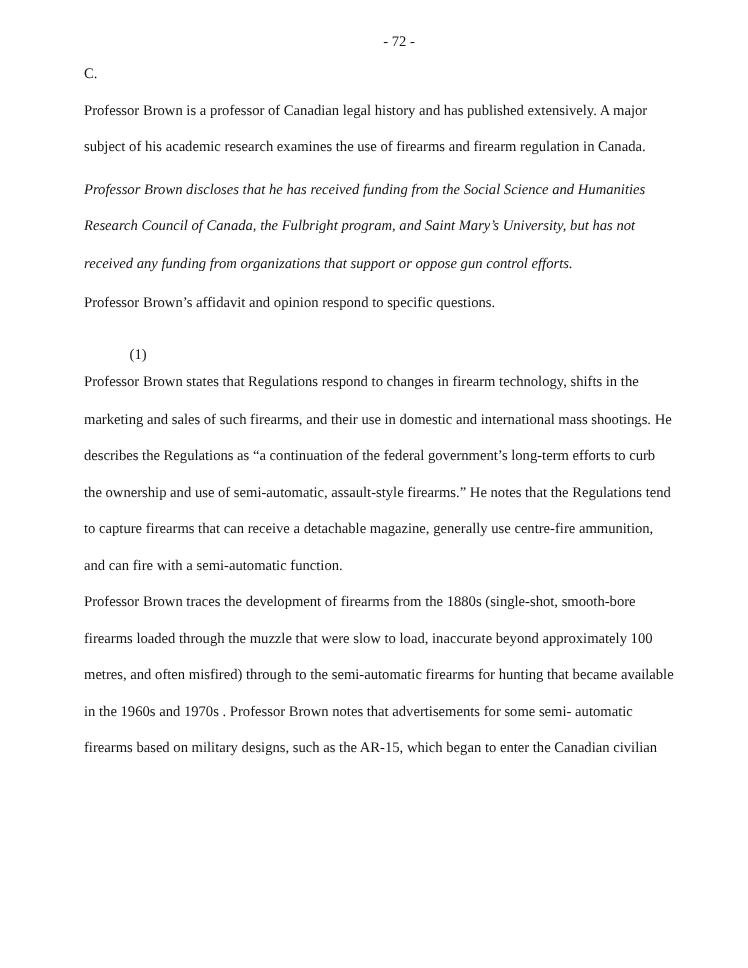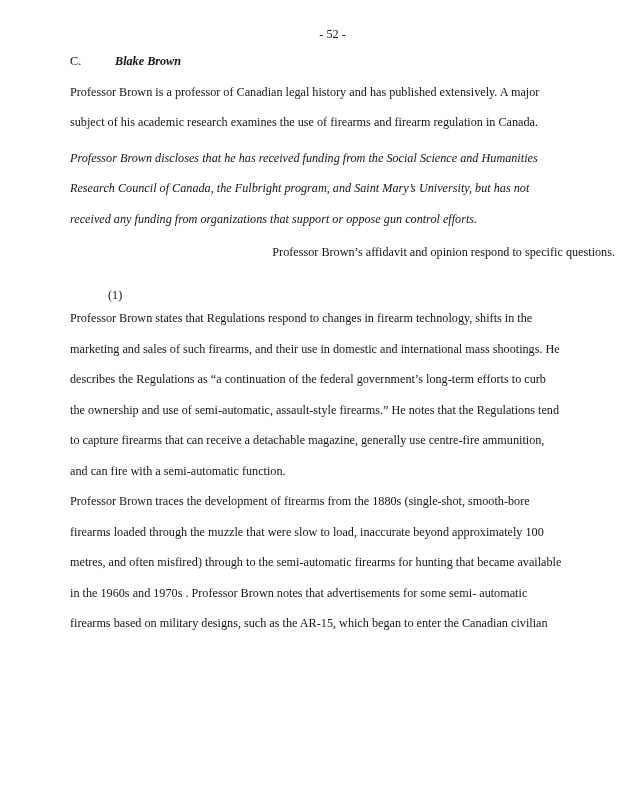--- a/index.html
+++ b/index.html
@@ -44,21 +44,21 @@
     display: inline-block;
     width: 45px;
     flex: 0 0 45px;
   }
   .section-heading .h-title {
     font-weight: bold;
     font-style: italic;
   }
   .para.p2 { margin-top: 0; }
   .para.p3 { margin-top: 5px; font-style: italic; }
-  .para.p4 { margin-top: 3px; text-align: right; }
+  .para.p4 { margin-top: 3px; }
   .block-quote {
     margin-top: 20px;
     margin-left: 38px;
     display: flex;
     font-size: 12.2px;
     line-height: 15.5px;
   }
   .block-quote .q-label {
     flex: 0 0 45px;
     width: 45px;
@@ -68,26 +68,25 @@
     width: 405px;
   }
   .para.p5 { margin-top: 0; }
   .para.p6 { }
 </style>
 </head>
 <body>
 
 <div class="page">
 
-  <div class="page-number">- 52 -</div>
+  <div class="page-number">- 72 -</div>
 
 
   <div class="section-heading">
     <span class="h-label">C.</span>
-    <span class="h-title">Blake Brown</span>
   </div>
 
   <div class="para p2">Professor Brown is a professor of Canadian legal history and has published extensively. A major
 subject of his academic research examines the use of firearms and firearm regulation in Canada.</div>
 
   <div class="para p3">Professor Brown discloses that he has received funding from the Social Science and Humanities
 Research Council of Canada, the Fulbright program, and Saint Mary’s University, but has not
 received any funding from organizations that support or oppose gun control efforts.</div>
 
   <div class="para p4">Professor Brown’s affidavit and opinion respond to specific questions.</div>

